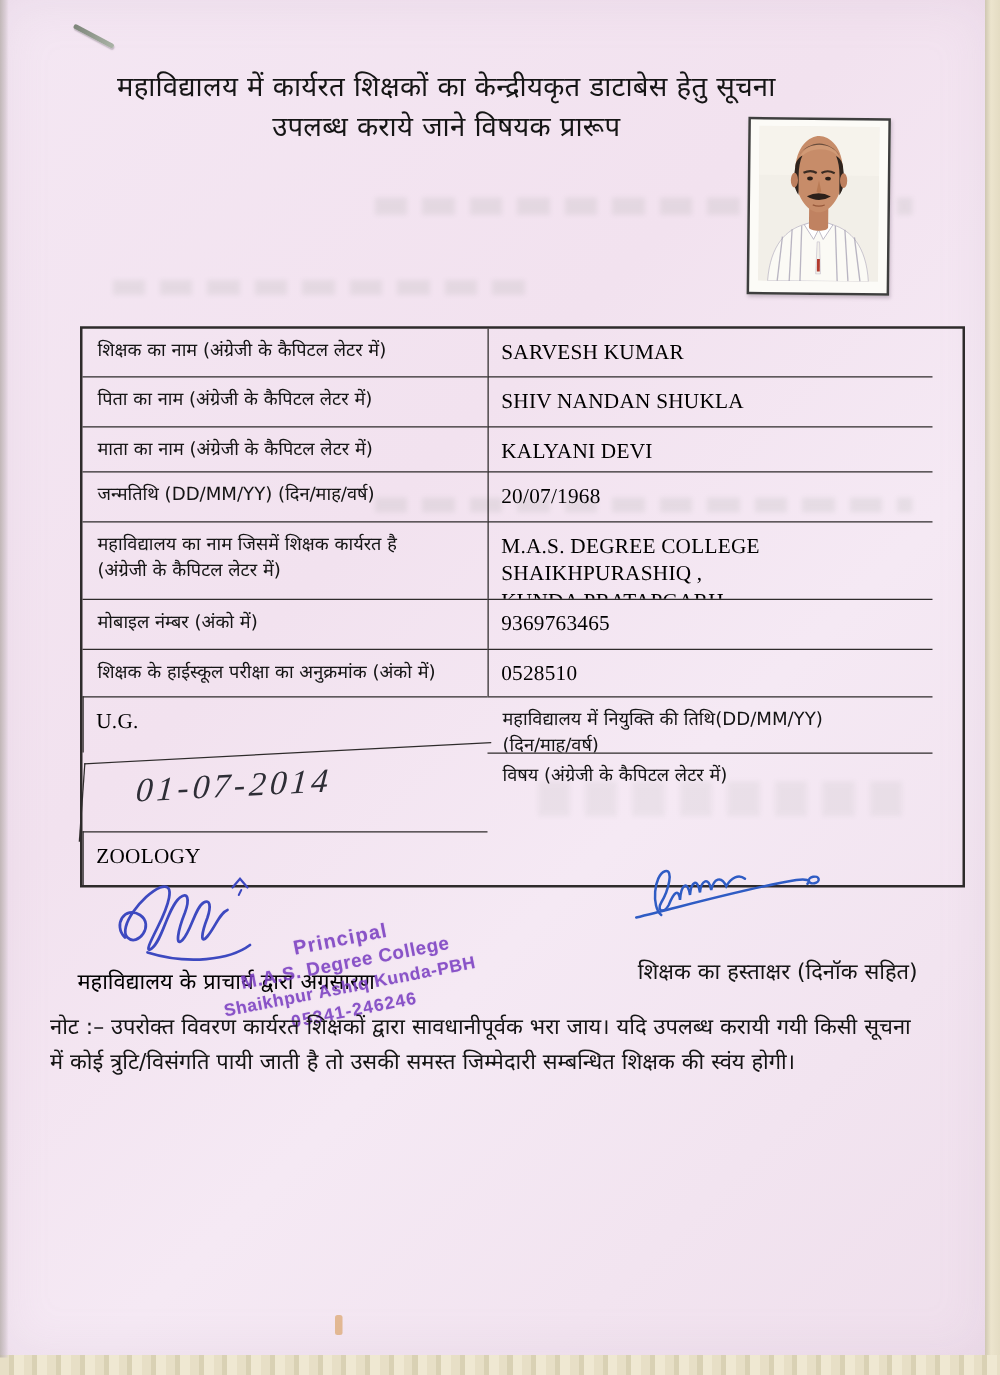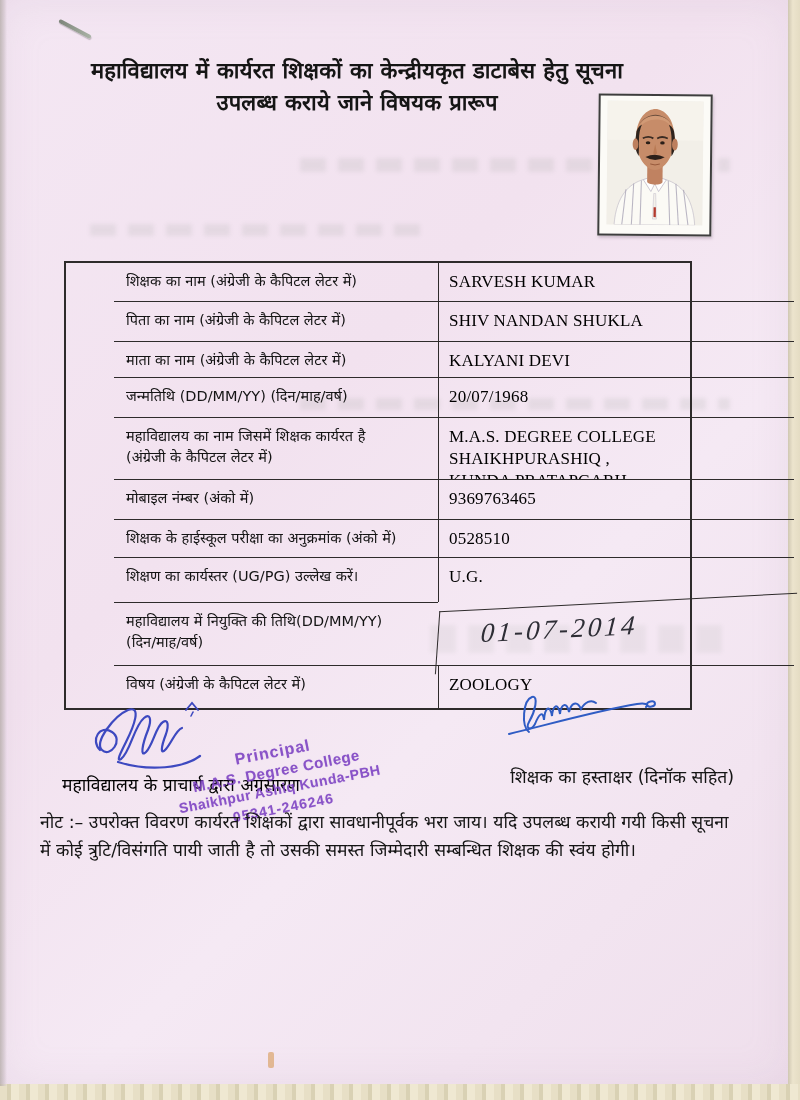--- a/index.html
+++ b/index.html
@@ -21,33 +21,33 @@
 
   .staple{position:absolute;left:57px;top:27px;width:36px;height:4px;background:linear-gradient(90deg,#7d857a,#aab3a6);
           transform:rotate(28deg);border-radius:2px;box-shadow:1px 1px 1px rgba(120,110,120,.4);}
 
   
   .bleed{position:absolute;filter:blur(2px);opacity:.10;
          background:repeating-linear-gradient(90deg,#6b7b6b 0 26px,transparent 26px 38px);}
 
   
   .title{position:absolute;left:52px;top:55px;width:610px;text-align:center;color:#151515;
-         font-size:22px;line-height:32px;font-weight:700;letter-spacing:.2px;}
+         font-size:22px;line-height:32px;font-weight:400;letter-spacing:.2px;}
 
   
   .photo-frame{position:absolute;left:598px;top:94px;width:114px;height:142px;box-sizing:border-box;
          background:#fcfbf7;border:2px solid #3e3e3e;transform:rotate(.6deg);
          padding:5px 7px 9px 7px;box-shadow:1px 2px 3px rgba(120,100,120,.35);}
   .photo-inner{width:100%;height:100%;background:#f3f1ec;overflow:hidden;}
 
   
-  .form-table{position:absolute;left:64px;top:261px;width:628px;box-sizing:border-box;
+  .form-table{position:absolute;left:64px;top:261px;width:708px;box-sizing:border-box;
          display:grid;grid-template-columns:324px 356px;
          grid-template-rows:38px 40px 36px 40px 62px 40px 38px 45px 63px 43px;
-         border:2px solid #2e2b2b;background:transparent;padding-left:48px;}
+         border:2px solid #2e2b2b;background:transparent;}
   .cell{box-sizing:border-box;border-top:1.5px solid #2e2b2b;padding:8px 6px 4px 12px;
         white-space:pre-line;overflow:hidden;}
   .cell.first{border-top:none;}
   .cell.lab{font-size:14.5px;color:#141414;line-height:21px;}
   .cell.val{border-left:1.5px solid #2e2b2b;font-family:"Liberation Serif",serif;
             font-size:17px;color:#000000;font-weight:500;letter-spacing:.2px;line-height:22px;padding-left:10px;}
   .cell.val.hand{font-family:"Liberation Serif",serif;font-size:27px;color:#2e2e36;
             transform:skewX(-7deg) rotate(-3deg);letter-spacing:3px;padding-left:42px;padding-top:12px;
             font-style:italic;}
 
@@ -158,21 +158,20 @@
 (अंग्रेजी के कैपिटल लेटर में)</div>
     <div class="cell val">M.A.S. DEGREE COLLEGE SHAIKHPURASHIQ ,
 KUNDA PRATAPGARH</div>
 
     <div class="cell lab">मोबाइल नंम्बर  (अंको में)</div>
     <div class="cell val">9369763465</div>
 
     <div class="cell lab">शिक्षक के हाईस्कूल परीक्षा का अनुक्रमांक (अंको में)</div>
     <div class="cell val">0528510</div>
 
-    <div class="cell lab">शिक्षण का कार्यस्तर (UG/PG) उल्लेख करें।</div>
     <div class="cell val">U.G.</div>
 
     <div class="cell lab">महाविद्यालय में नियुक्ति की तिथि(DD/MM/YY)
 (दिन/माह/वर्ष)</div>
     <div class="cell val hand">01-07-2014</div>
 
     <div class="cell lab">विषय (अंग्रेजी के कैपिटल लेटर में)</div>
     <div class="cell val">ZOOLOGY</div>
   </div>
 

